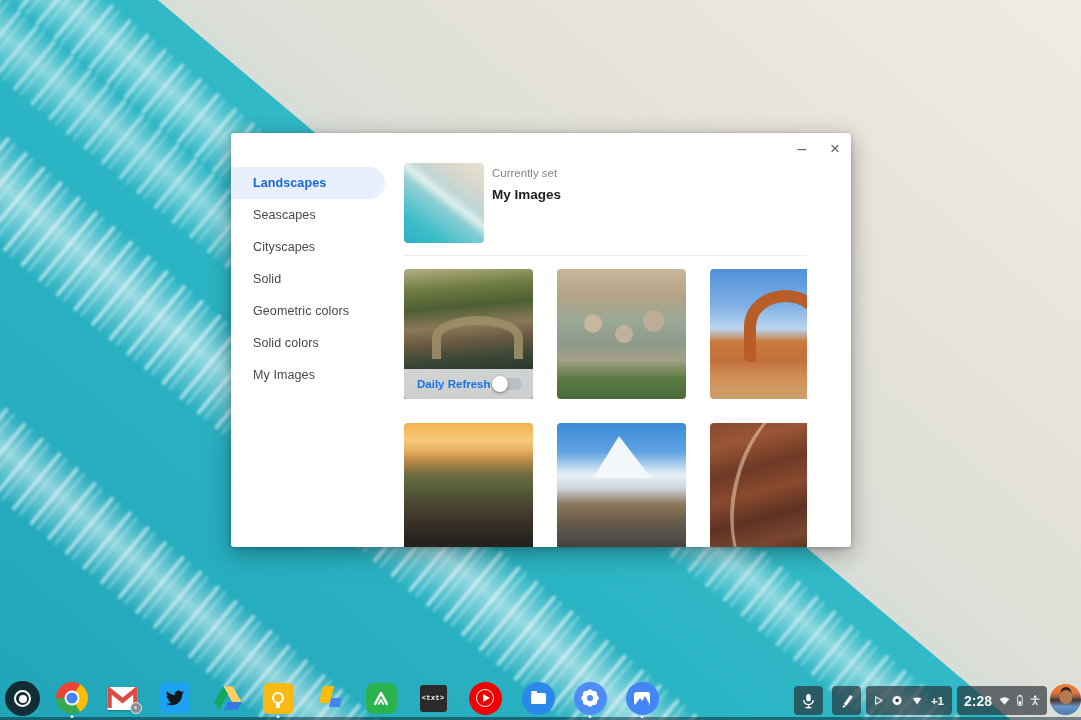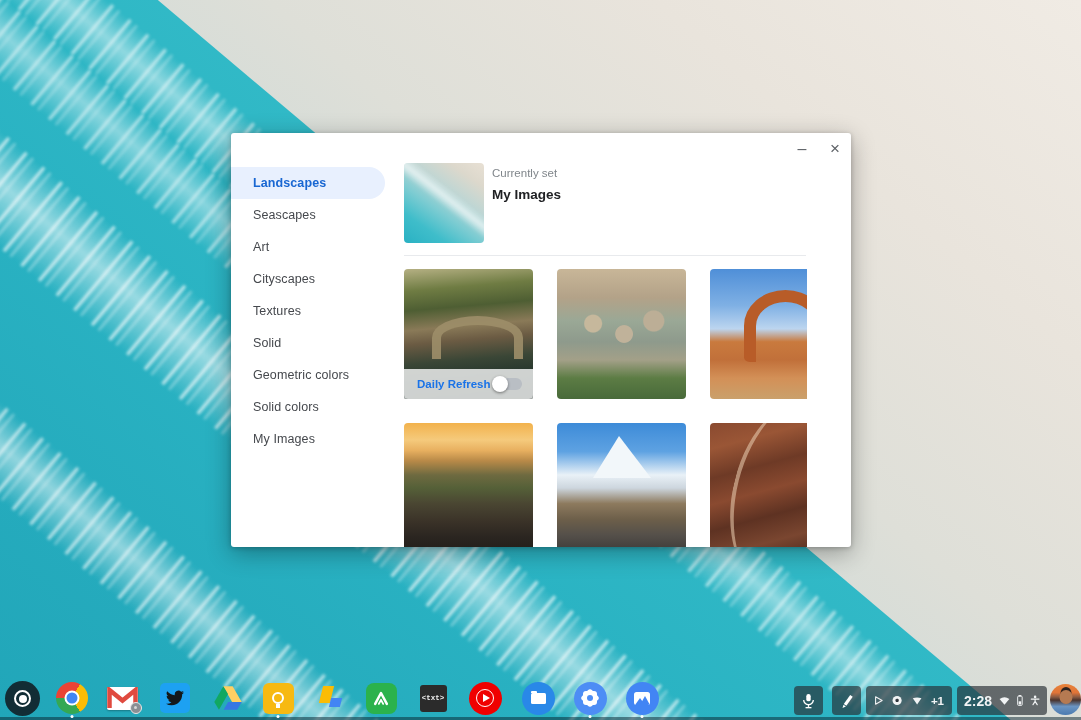--- a/index.html
+++ b/index.html
@@ -162,23 +162,21 @@
 </div>
 
 <div class="dialog">
 
   <button class="win-btn min">–</button>
   <button class="win-btn close">×</button>
 
   <div class="sidebar">
     <div class="side-item selected">Landscapes</div>
     <div class="side-item">Seascapes</div>
-    <div class="side-item">Art</div>
     <div class="side-item">Cityscapes</div>
-    <div class="side-item">Textures</div>
     <div class="side-item">Solid</div>
     <div class="side-item">Geometric colors</div>
     <div class="side-item">Solid colors</div>
     <div class="side-item">My Images</div>
   </div>
 
   <div class="content-header">
     <div class="thumb"></div>
     <div class="cur-text">
       <div class="cur-label">Currently set</div>

